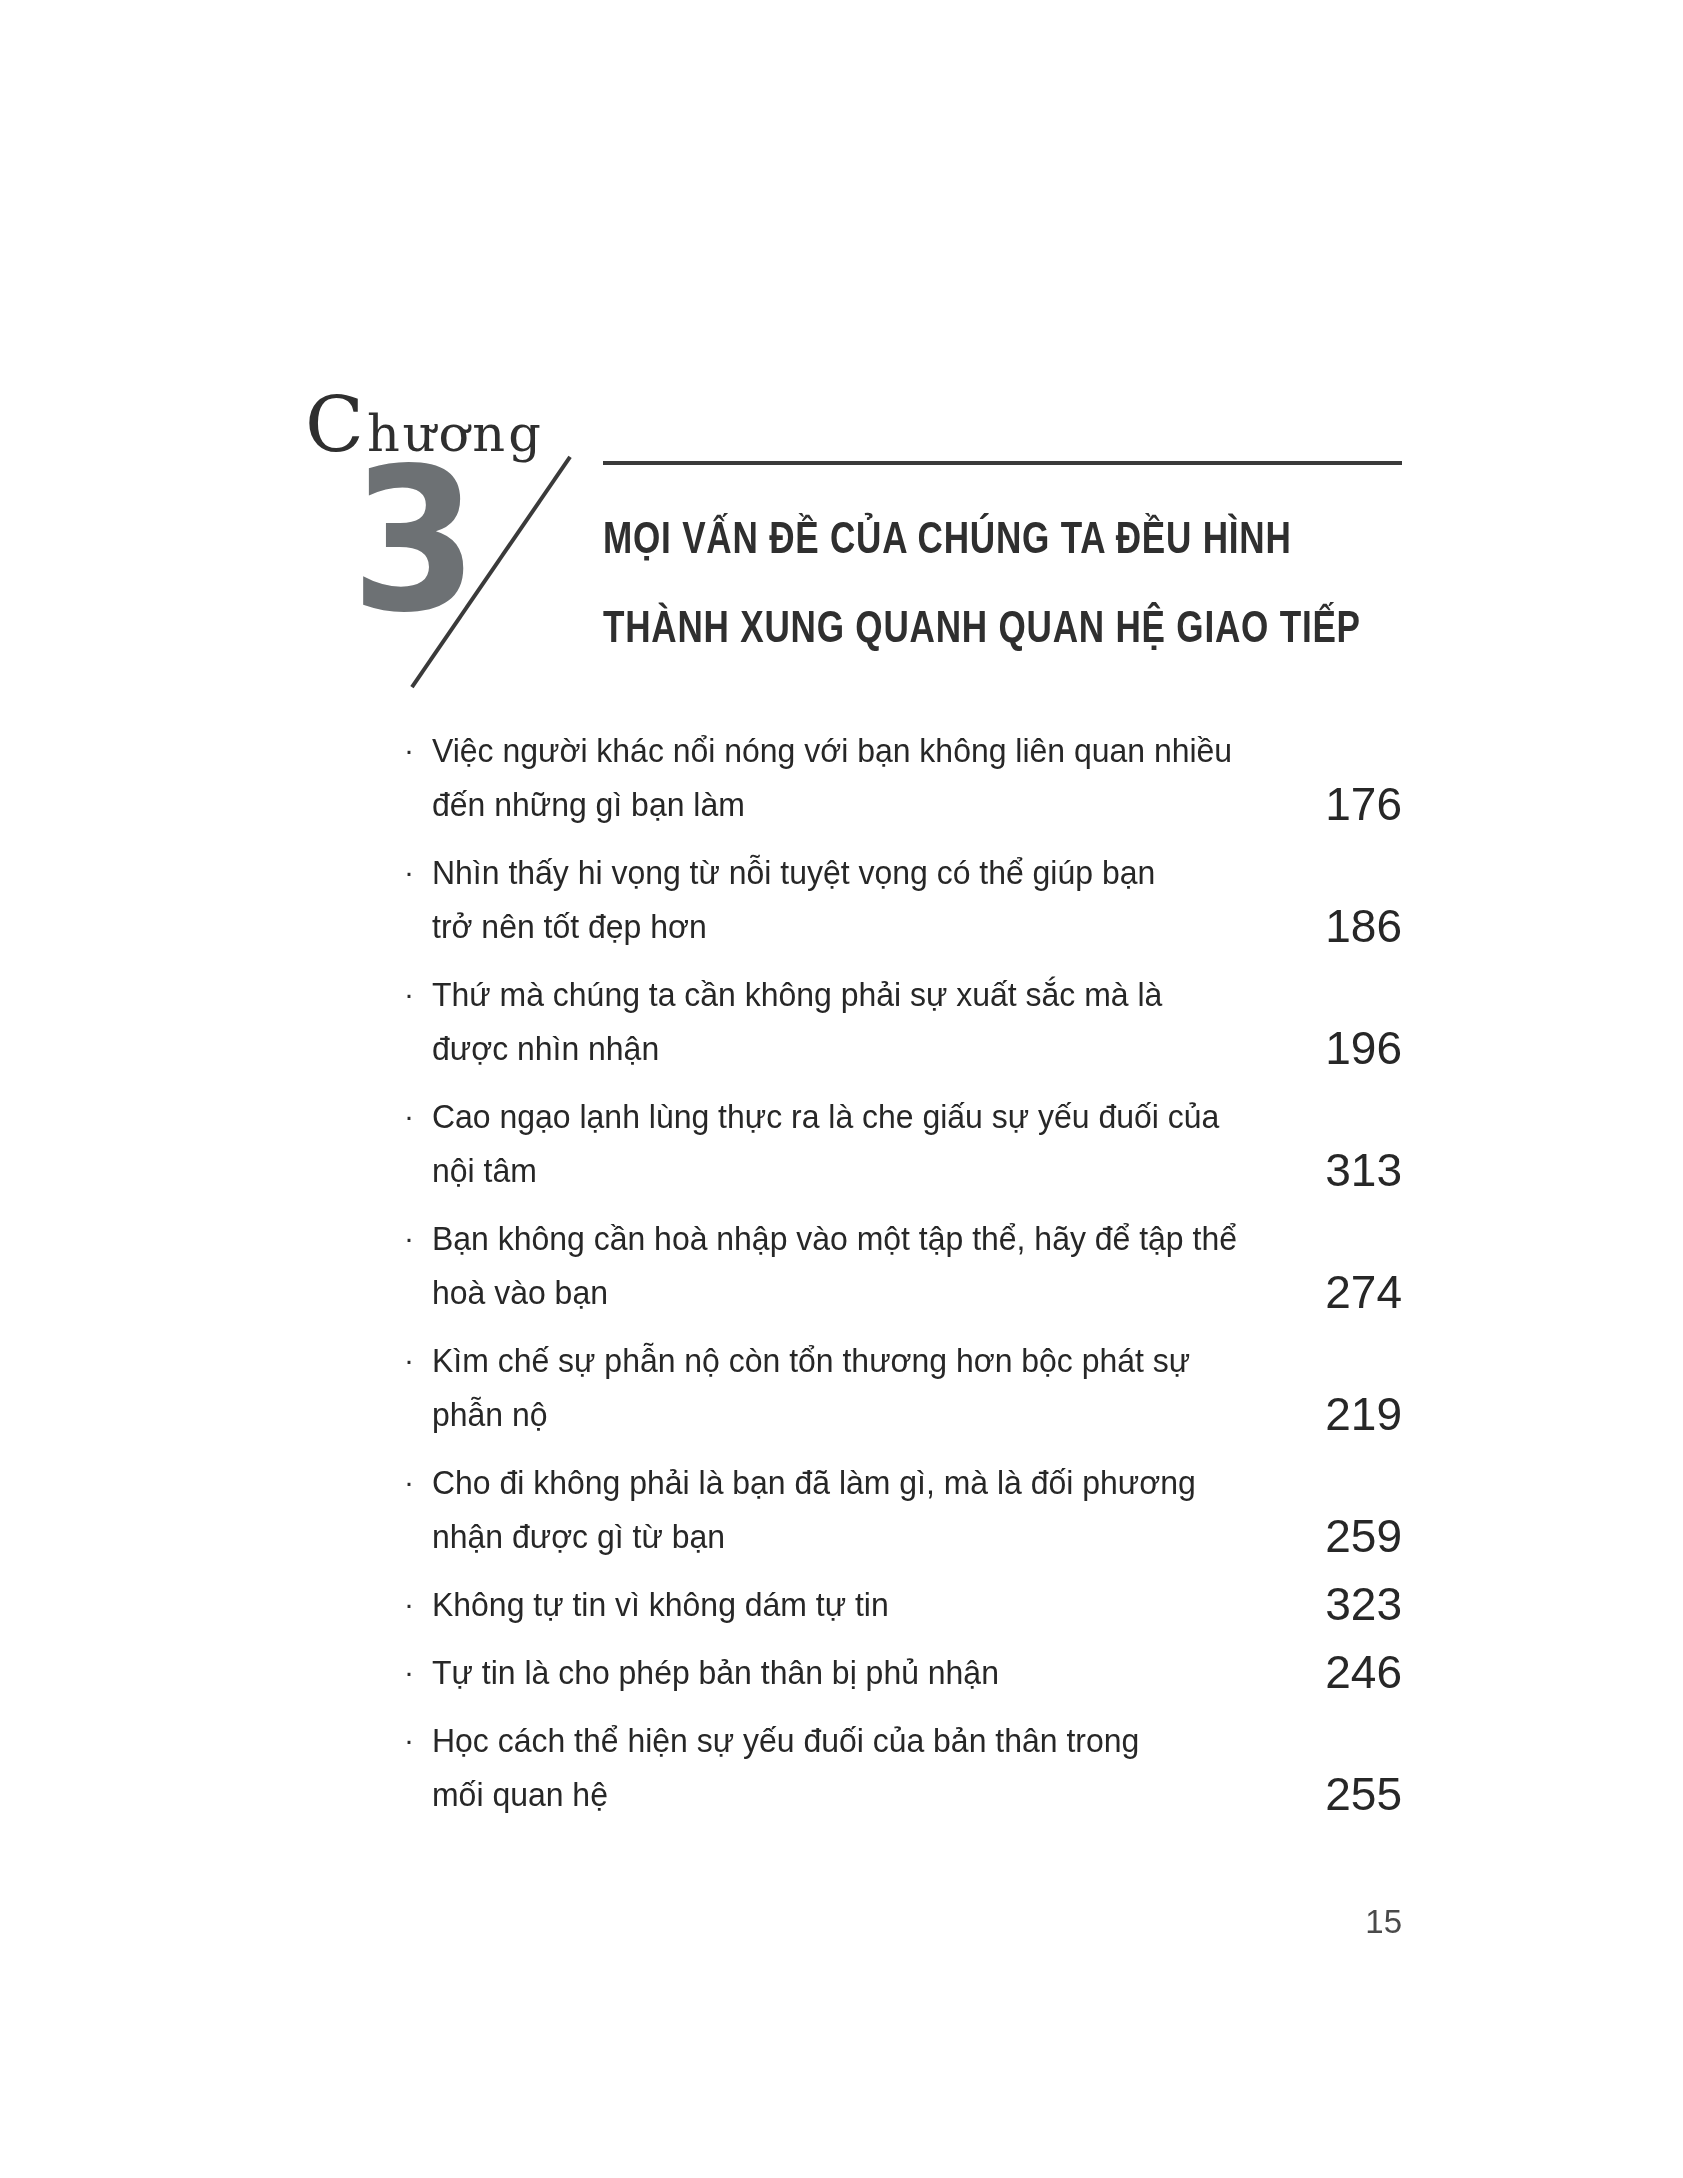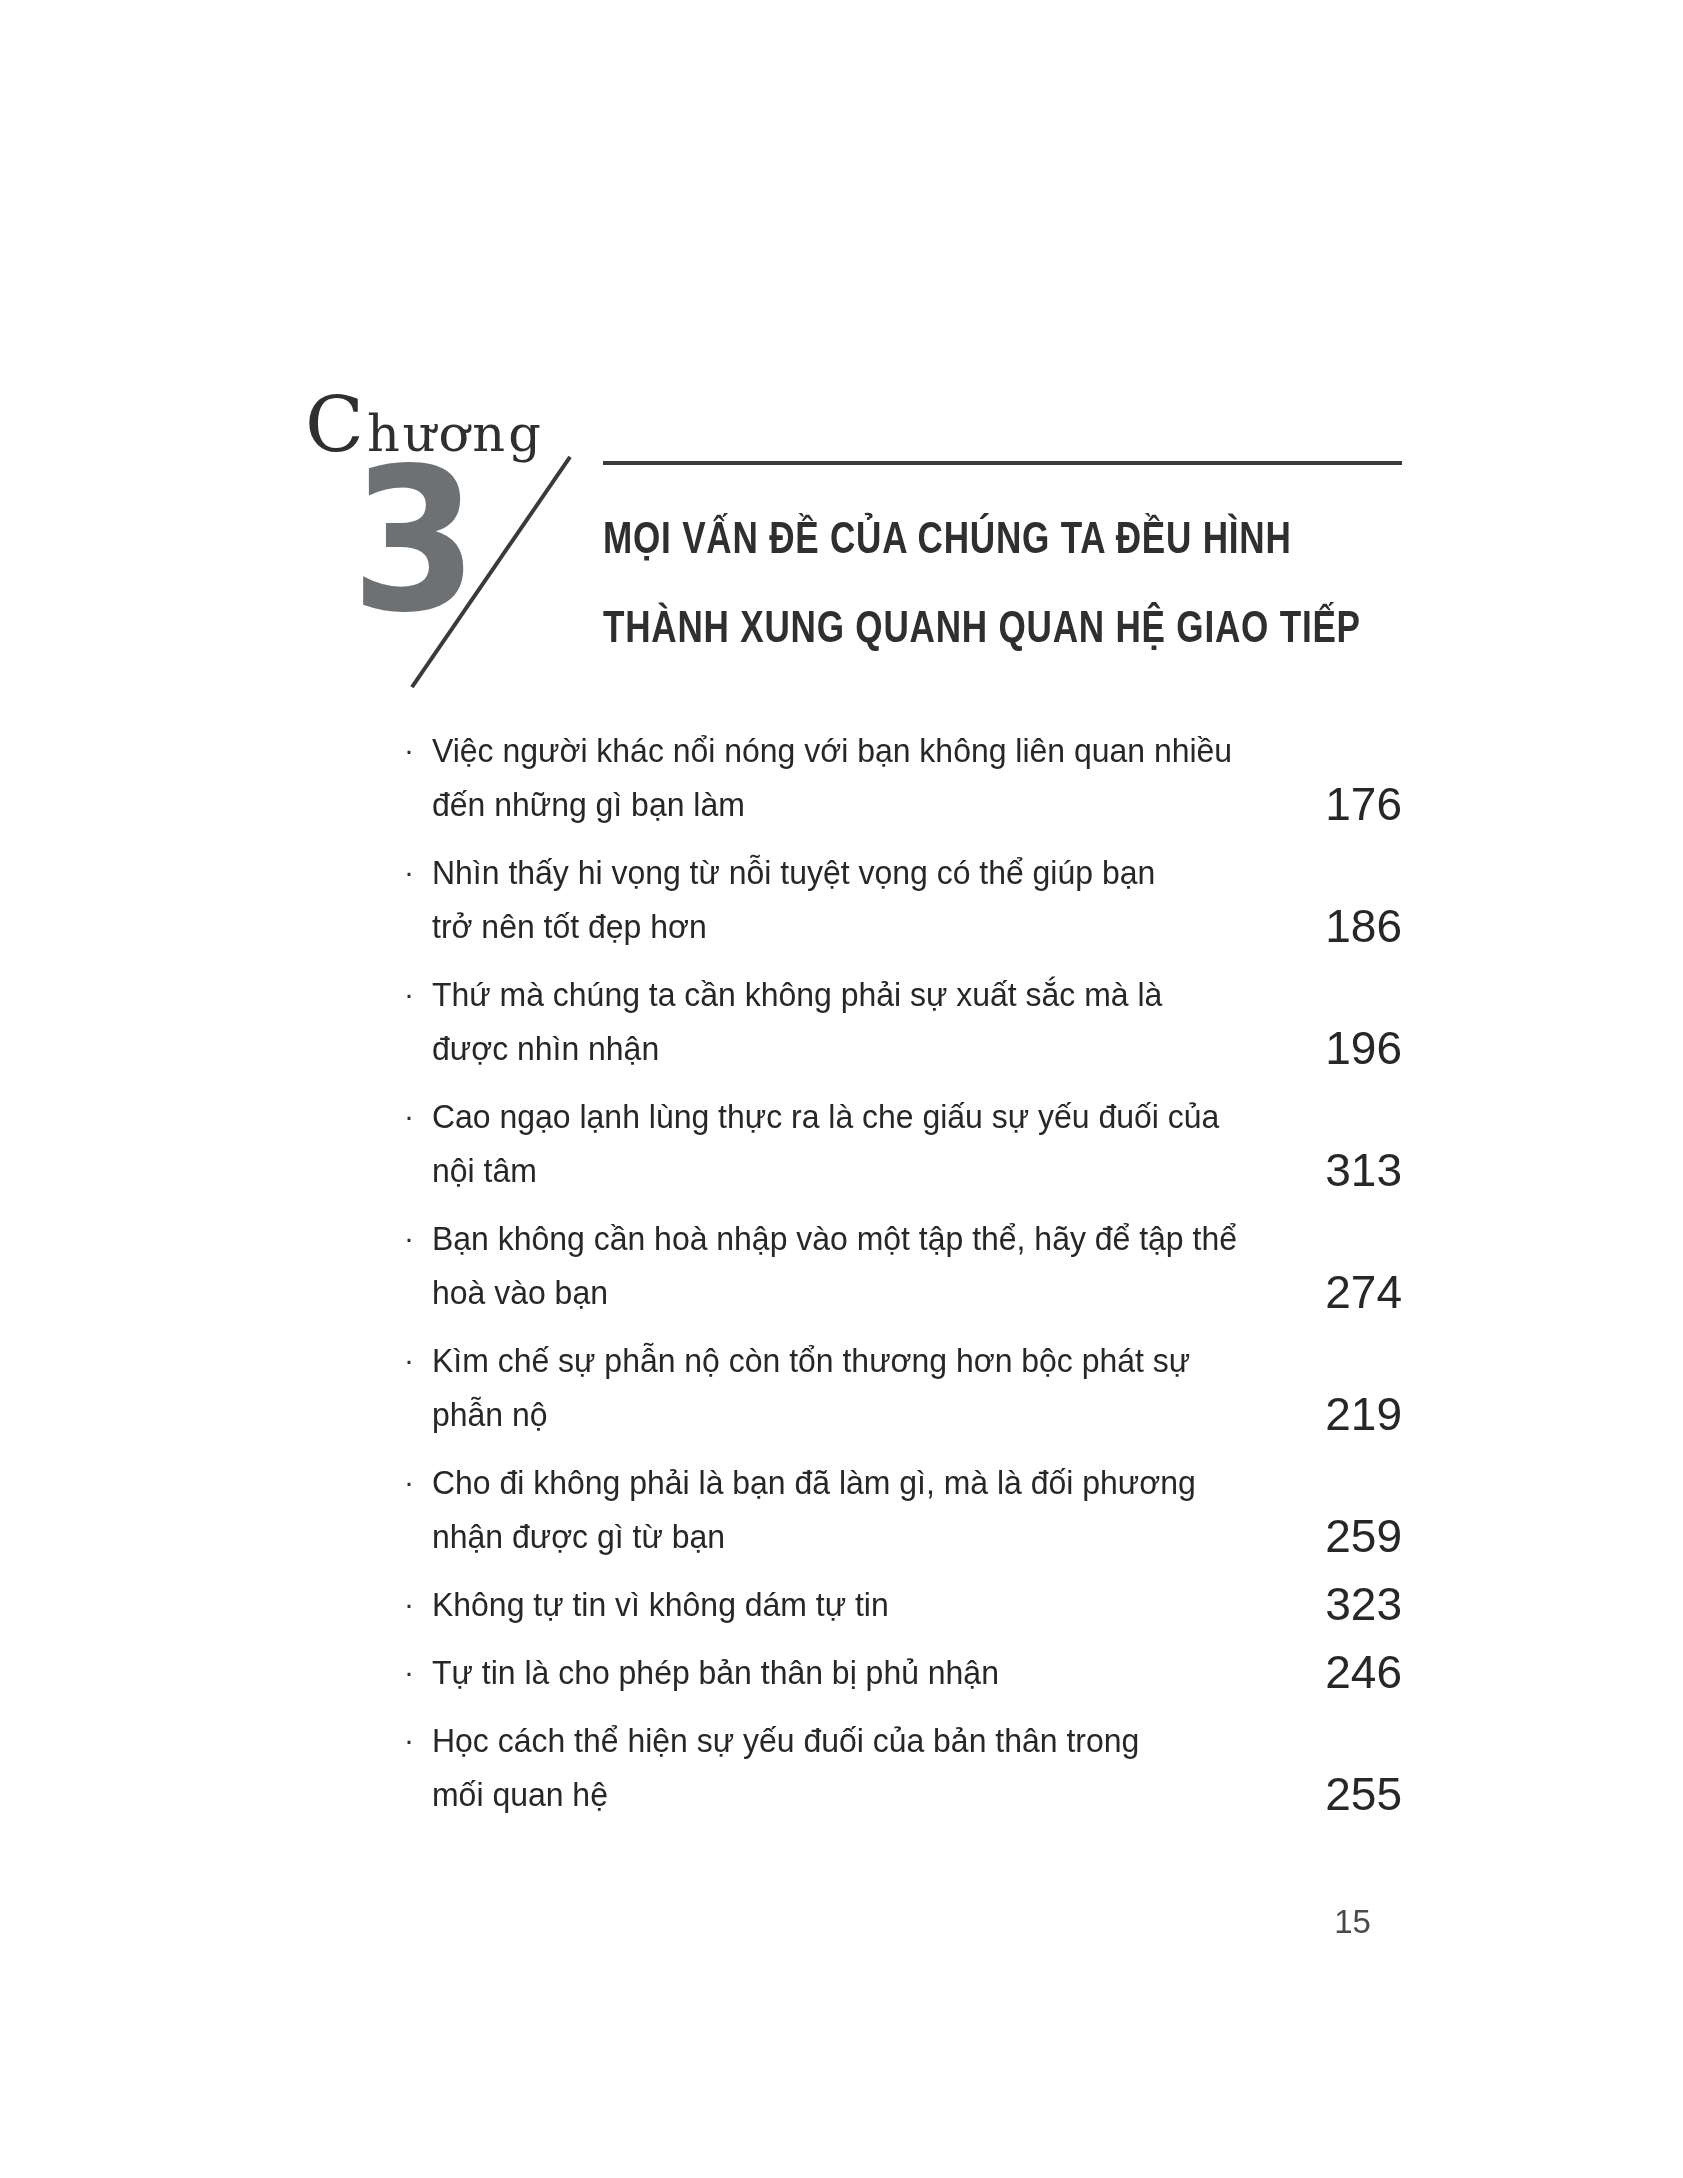--- a/index.html
+++ b/index.html
@@ -111,21 +111,21 @@
     text-align: right;
     min-width: 69px;
   }
 
   
   .folio {
     position: absolute;
     left: 1267px;
     top: 1903px;
     width: 99px;
-    text-align: center;
+    text-align: right;
     font-size: 33px;
     color: #4a4a4a;
   }
 </style>
 </head>
 <body>
 
 <div class="page">
 
   <div class="chapter-label">Chương</div>

